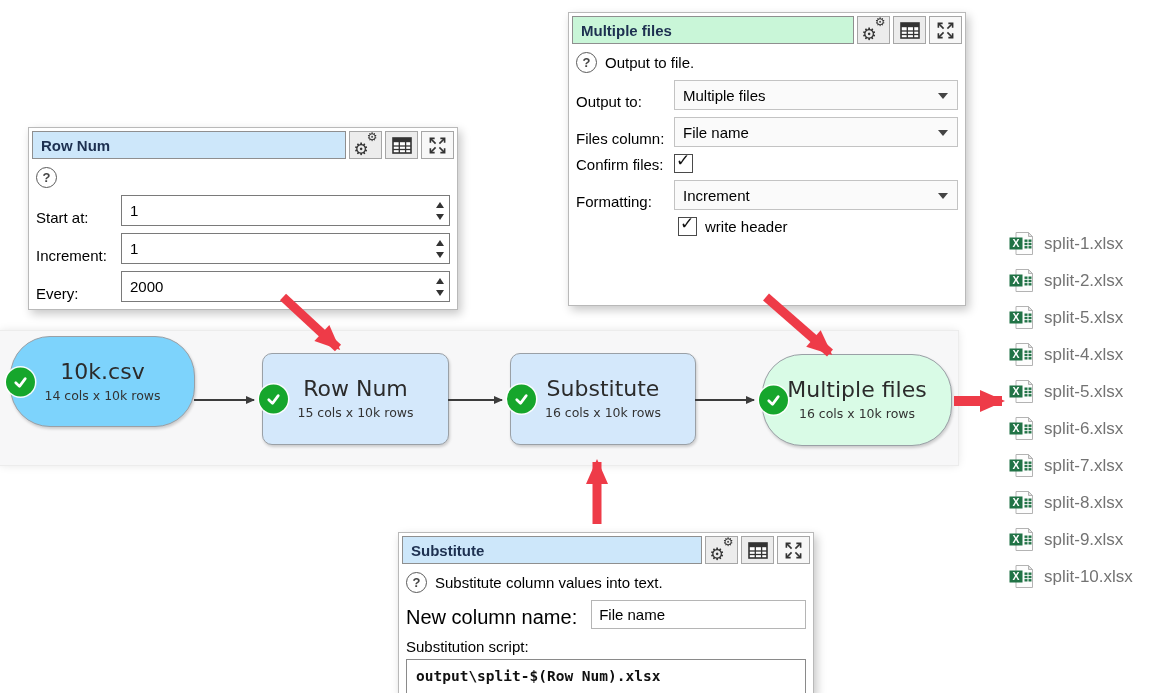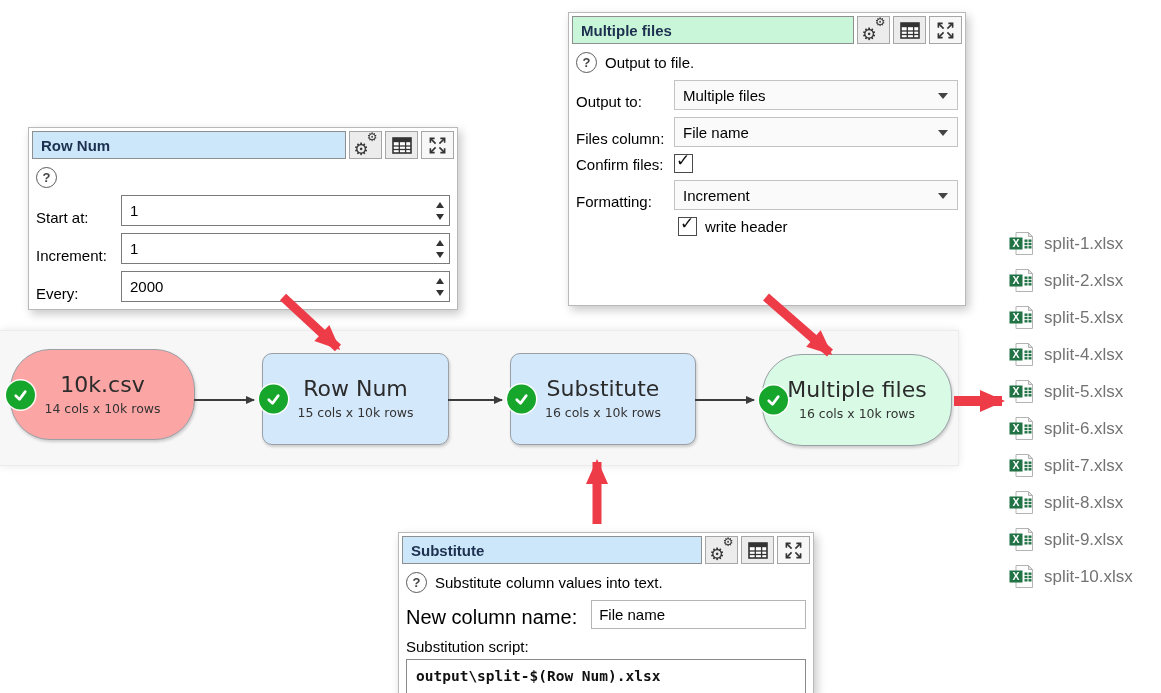--- a/index.html
+++ b/index.html
@@ -9,21 +9,21 @@
   
   .flow-canvas{position:absolute;left:0;top:331px;width:958px;height:134px;
        background:#f7f7f8;box-shadow:0 0 0 1px #ececec,0 0 9px #e2e2e2;z-index:1;}
 
   
   .node{position:absolute;border:1.6px solid #9aa0a6;display:flex;flex-direction:column;
         align-items:center;justify-content:center;gap:7px;z-index:2;
         box-shadow:1px 2px 3px rgba(0,0,0,.18);cursor:default;}
   .node-title{font-family:"DejaVu Sans",sans-serif;font-size:22px;color:#2b2b2b;line-height:1;}
   .node-sub{font-family:"DejaVu Sans",sans-serif;font-size:12.5px;color:#333;line-height:1;}
-  #node-source{left:10px;top:349px;width:183px;height:89px;border-radius:40px;background:#fca5a5;justify-content:center;}
+  #node-source{left:10px;top:336px;width:183px;height:89px;border-radius:40px;background:#7dd3fc;justify-content:center;}
   #node-rownum{left:262px;top:353px;width:185px;height:90px;border-radius:10px;background:#d4e8fb;}
   #node-substitute{left:510px;top:353px;width:184px;height:90px;border-radius:10px;background:#d4e8fb;}
   #node-output{left:762px;top:354px;width:188px;height:90px;border-radius:40px;background:#d9fbe6;}
   .badge{position:absolute;left:-4px;top:50%;transform:translateY(-50%);width:29px;height:29px;
          border-radius:50%;background:#16a62c;box-shadow:0 0 0 1.5px rgba(255,255,255,.9);
          display:flex;align-items:center;justify-content:center;}
   #node-source .badge{left:-5px;}
 
   
   .arrows{position:absolute;left:0;top:0;width:1161px;height:693px;z-index:8;pointer-events:none;}

